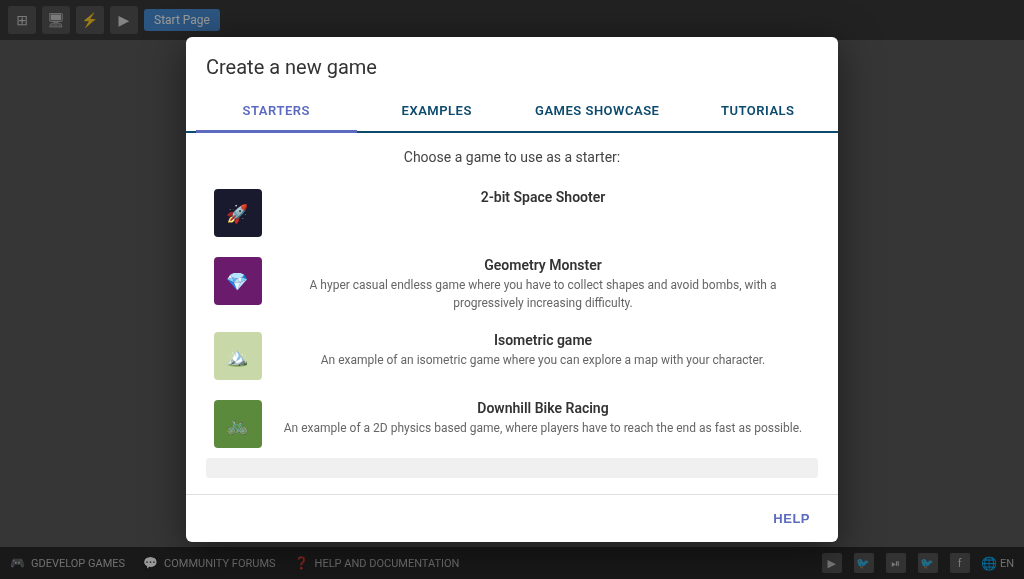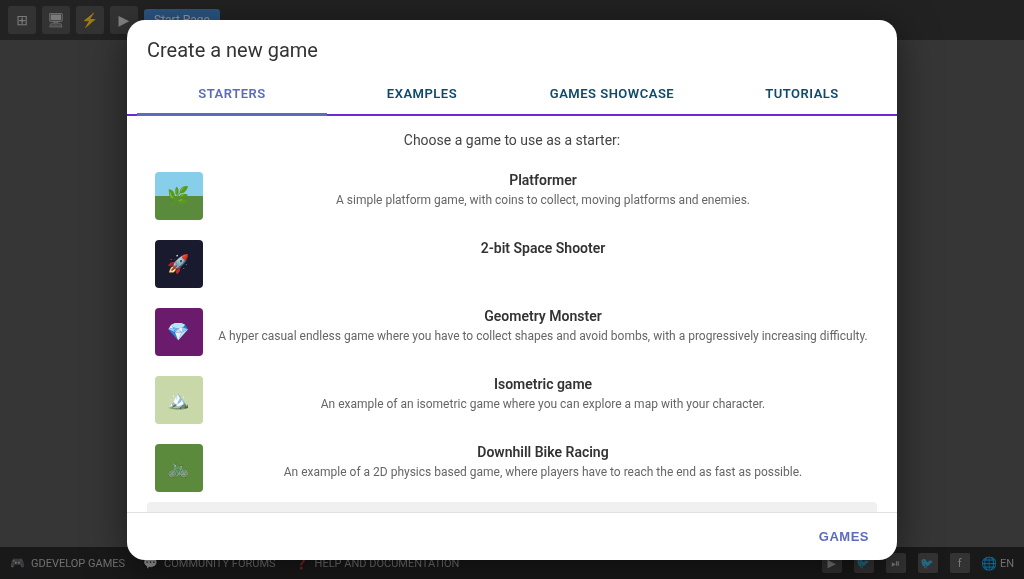--- a/index.html
+++ b/index.html
@@ -91,43 +91,43 @@
       background: rgba(0,0,0,0.4);
       display: flex;
       align-items: center;
       justify-content: center;
       z-index: 10;
     }
 
     
     .modal {
       background: white;
-      border-radius: 18px;
-      width: 770px;
+      border-radius: 6px;
+      width: 652px;
       max-height: 540px;
       display: flex;
       flex-direction: column;
       overflow: hidden;
       box-shadow: 0 8px 40px rgba(0,0,0,0.5);
     }
 
     .modal-header {
       padding: 18px 20px 12px;
       border-bottom: none;
     }
     .modal-title {
       font-size: 20px;
       font-weight: 400;
       color: #333;
     }
 
     
     .tabs {
       display: flex;
-      border-bottom: 2px solid #6d28d9;
+      border-bottom: 2px solid #0c4a6e;
       background: white;
       padding-left: 10px;
     }
     .tab {
       flex: 1;
       text-align: center;
       padding: 12px 0;
       font-size: 13px;
       font-weight: 600;
       color: #0c4a6e;
@@ -320,27 +320,20 @@
       <div class="tab">EXAMPLES</div>
       <div class="tab">GAMES SHOWCASE</div>
       <div class="tab">TUTORIALS</div>
     </div>
 
     <div class="modal-content">
       <p class="choose-label">Choose a game to use as a starter:</p>
 
       <div class="game-list">
 
-        <div class="game-item">
-          <div class="game-thumb thumb-platformer"></div>
-          <div class="game-info">
-            <div class="game-name">Platformer</div>
-            <div class="game-desc">A simple platform game, with coins to collect, moving platforms and enemies.</div>
-          </div>
-        </div>
 
         <div class="game-item">
           <div class="game-thumb thumb-space"></div>
           <div class="game-info">
             <div class="game-name">2-bit Space Shooter</div>
           </div>
         </div>
 
         <div class="game-item">
           <div class="game-thumb thumb-geometry"></div>
@@ -368,16 +361,16 @@
 
         <div class="game-item highlighted">
           
           
         </div>
 
       </div>
     </div>
 
     <div class="modal-footer">
-      <button class="close-btn">GAMES</button>
+      <button class="close-btn">HELP</button>
     </div>
   </div>
 </div>
 
 </body></html>

